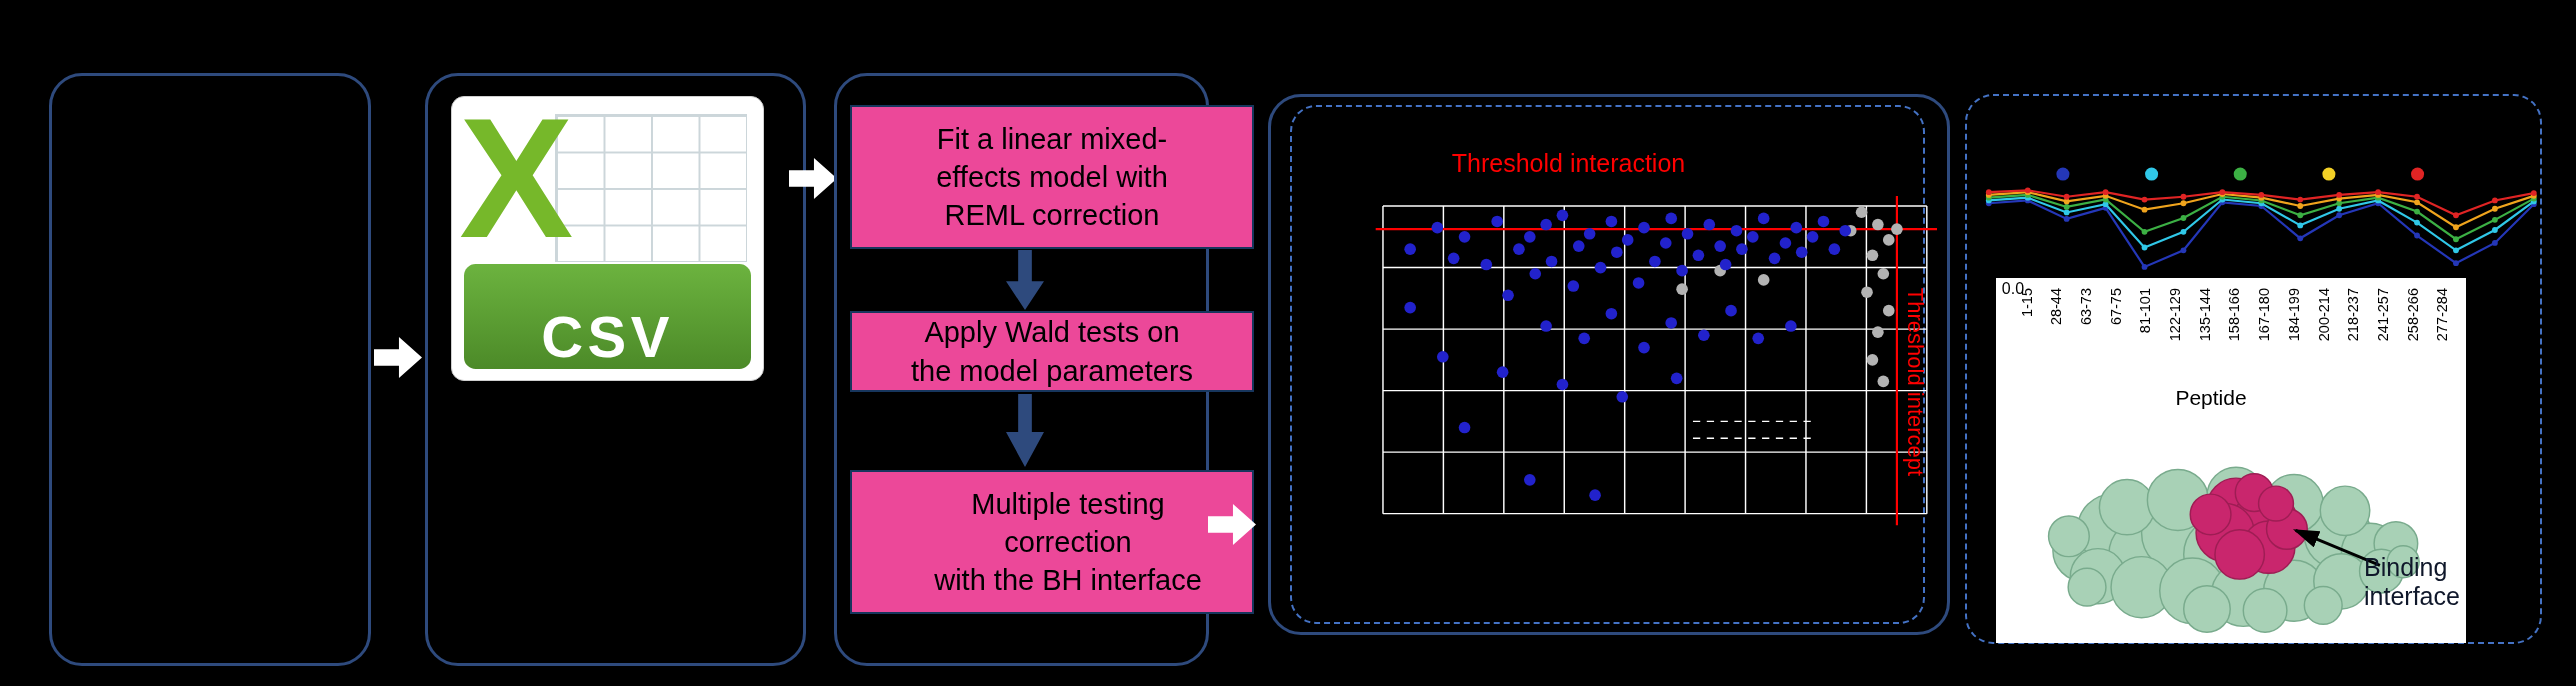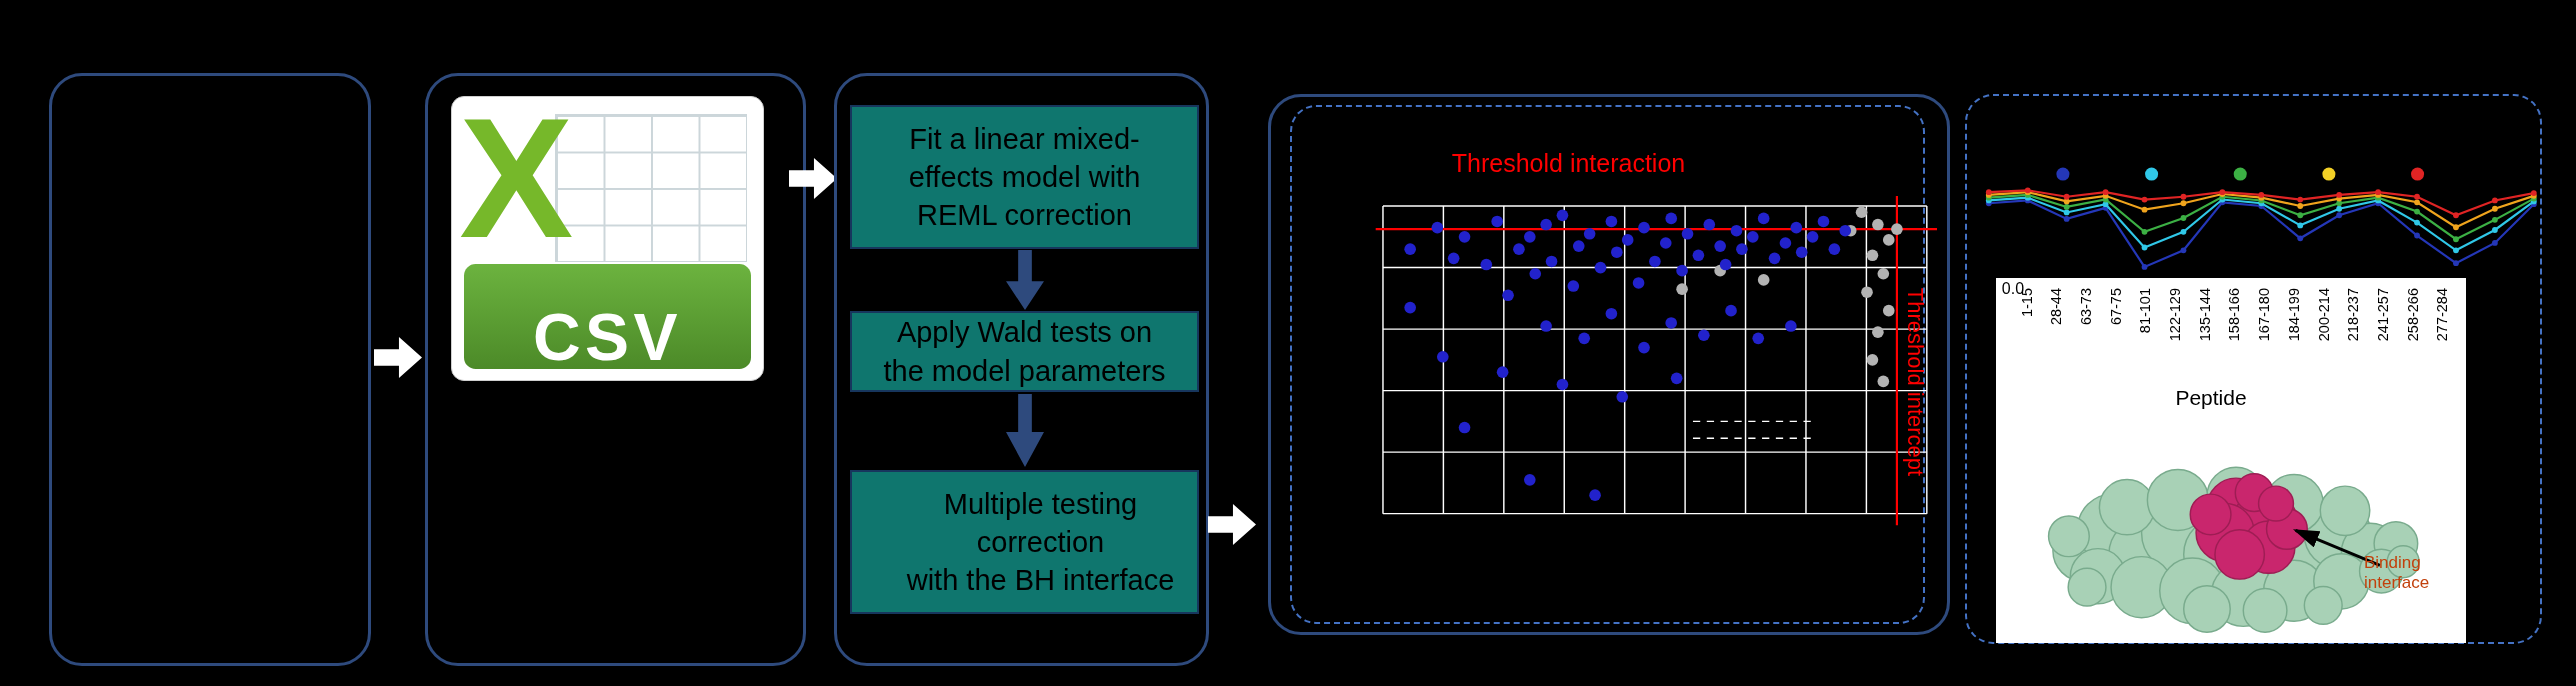--- a/index.html
+++ b/index.html
@@ -24,24 +24,24 @@
   .csv-grid { position:absolute; left:33%; top:6%; right:5%; height:52%;
     border:1.5px solid #ccd6da;
     background-image:linear-gradient(#ccd6da 1.5px, transparent 1.5px),
                      linear-gradient(90deg,#ccd6da 1.5px, transparent 1.5px);
     background-size:25% 25%; }
   .csv-x { position:absolute; left:7.3px; top:-13px; font-size:171px; font-weight:bold;
     color:#76b82a; line-height:1.1; }
   .csv-banner { position:absolute; left:4%; right:4%; bottom:4%; height:37%;
     background:linear-gradient(#6cb33f,#4c8a28); border-radius:11.6px;
     display:flex; align-items:center; justify-content:center; }
-  .csv-banner span { color:#fff; font-weight:bold; font-size:66px; letter-spacing:4.4px;margin-top:40px; }
+  .csv-banner span { color:#fff; font-weight:bold; font-size:58px; letter-spacing:4.4px;margin-top:40px; }
 
   
-  .pbox { position:absolute; left:13px; width:349px; background:#0f766e;
+  .pbox { position:absolute; left:13px; width:404px; background:#ec4899;
     border:2.9px solid #17365d; display:flex; align-items:center; justify-content:center; }
   .ptext { font-size:29px; line-height:1.32; text-align:center; white-space:pre-line; color:#000; }
   .ptext .b { font-weight:normal;text-align:center; }
   #step1 { top:29px;  height:144px; }
   #step2 { top:235px; height:81px; }
   #step3 { top:394px; height:144px;padding-left:32px; }
   #sarr1 { left:169px; top:174px; width:38px; height:60px; }
   #sarr2 { left:169px; top:318px; width:38px; height:73px; }
 
   
@@ -58,22 +58,22 @@
   .white-panel { position:absolute; left:29px; top:182px; width:470px; height:365px; background:#fff; }
   .ytick { position:absolute; left:5.8px; top:2.2px; font-size:16px; color:#000; }
   .xlabels { position:absolute; left:16px; top:10.2px; width:445px; height:89px;
     display:flex; justify-content:space-between; }
   .xlab { width:29px; height:89px; display:flex; justify-content:center; align-items:flex-start; }
   .xlab span { writing-mode:vertical-rl; transform:rotate(180deg); font-size:14.5px; color:#000;
     white-space:nowrap; }
   .ax-title { position:absolute; left:0; top:108px; width:430px; text-align:center;
     font-size:21px; color:#000; }
   .protein { position:absolute; left:22px; top:142px; width:407px; height:218px; }
-  .annot { position:absolute; left:368px; top:275px; width:109px; font-size:17px;
-    line-height:1.15; white-space:pre-line; color:#c2410c; }
+  .annot { position:absolute; left:368px; top:275px; width:109px; font-size:25px;
+    line-height:1.15; white-space:pre-line; color:#0f172a; }
 </style>
 </head>
 <body>
 
 <div>
 
   <div class="obox" id="box1" style="left:49px; top:73px; width:322px; height:593px;"></div>
 
   <div class="rarrow" style="left:374px; top:337px;"></div>
 

